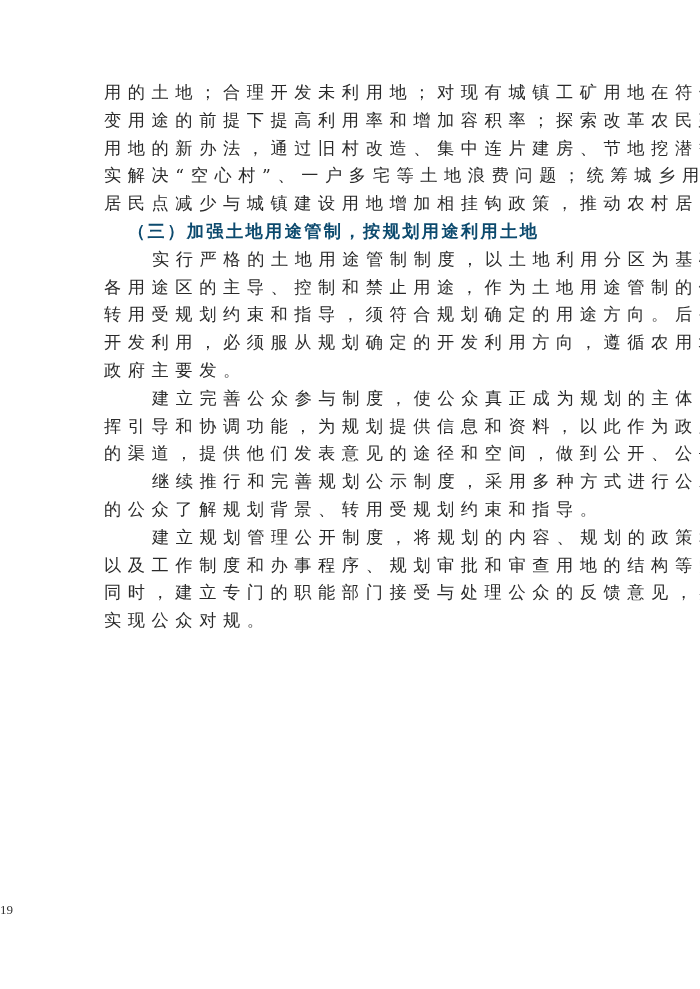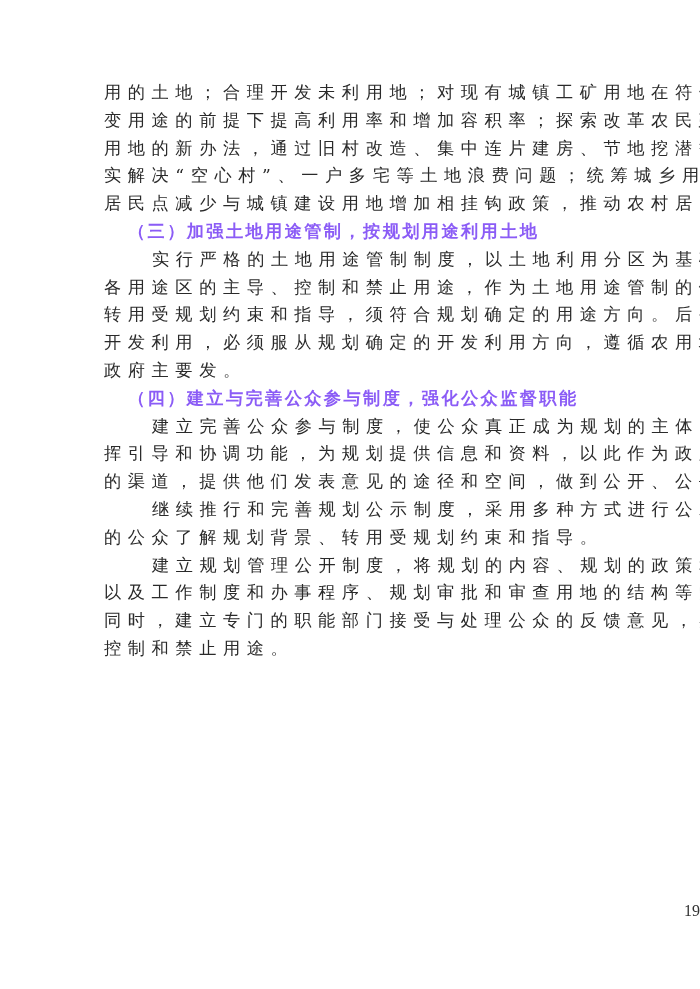--- a/index.html
+++ b/index.html
@@ -6,25 +6,25 @@
   body { width: 700px; height: 989px; position: relative; overflow: hidden; }
   .page { position: absolute; left: 0; top: 0; width: 700px; height: 989px; background: #fff; }
   .content {
     position: absolute; left: 104px; top: 79px; width: 506px;
     font-family: "DejaVu Serif", "Liberation Serif", serif;
     font-size: 17.2px; line-height: 27.8px; color: #2a2a2a;
     letter-spacing: 6.6px;
   }
   .content p { margin: 0; text-align: justify; text-align-last: left; }
   .indent { text-indent: 48px; }
-  .heading { font-family: "DejaVu Sans", "Liberation Sans", sans-serif; font-weight: bold; color: #8b5cf6; letter-spacing: 2.4px; padding-left: 24px; }
+  .heading { font-family: "DejaVu Sans", "Liberation Sans", sans-serif; font-weight: bold; color: #0c4a6e; letter-spacing: 2.4px; padding-left: 24px; }
   .line { display: block; white-space: nowrap; }
   .page-number {
-    position: absolute; left: 0; width: 700px; top: 902px; text-align: right;
-    font-family: "Liberation Serif", "DejaVu Serif", serif; font-size: 16px; color: #333;
+    position: absolute; left: 0; width: 700px; top: 902px; text-align: left;
+    font-family: "Liberation Serif", "DejaVu Serif", serif; font-size: 13px; color: #333;
   }
 </style>
 </head>
 <body>
 
 <div class="page">
   <div class="content">
 
     <p>
       <span class="line">用的土地；合理开发未利用地；对现有城镇工矿用地在符合规划、不改</span>
@@ -37,36 +37,35 @@
     <p class="heading">（三）加强土地用途管制，按规划用途利用土地</p>
 
     <p>
       <span class="line indent">实行严格的土地用途管制制度，以土地利用分区为基础，将规定的</span>
       <span class="line">各用途区的主导、控制和禁止用途，作为土地用途管制的依据。农用地</span>
       <span class="line">转用受规划约束和指导，须符合规划确定的用途方向。后备土地资源的</span>
       <span class="line">开发利用，必须服从规划确定的开发利用方向，遵循农用地为主、耕地</span>
       <span class="line">政府主要发。</span>
     </p>
 
-    <p class="heading">（四）建立与完善公众参与制度，强化公众监督职能</p>
 
     <p>
       <span class="line indent">建立完善公众参与制度，使公众真正成为规划的主体，政府主要发</span>
       <span class="line">挥引导和协调功能，为规划提供信息和资料，以此作为政府和公众沟通</span>
       <span class="line">的渠道，提供他们发表意见的途径和空间，做到公开、公平和公正。</span>
     </p>
 
     <p>
       <span class="line indent">继续推行和完善规划公示制度，采用多种方式进行公示，便于更多</span>
       <span class="line">的公众了解规划背景、转用受规划约束和指导。</span>
     </p>
 
     <p>
       <span class="line indent">建立规划管理公开制度，将规划的内容、规划的政策和有关要求，</span>
       <span class="line">以及工作制度和办事程序、规划审批和审查用地的结构等向公众公开。</span>
       <span class="line">同时，建立专门的职能部门接受与处理公众的反馈意见，实现公众对规</span>
-      <span class="line">控制和禁止用途。</span>
+      <span class="line">实现公众对规。</span>
     </p>
 
   </div>
 
   <div class="page-number">19</div>
 </div>
 
 </body></html>

